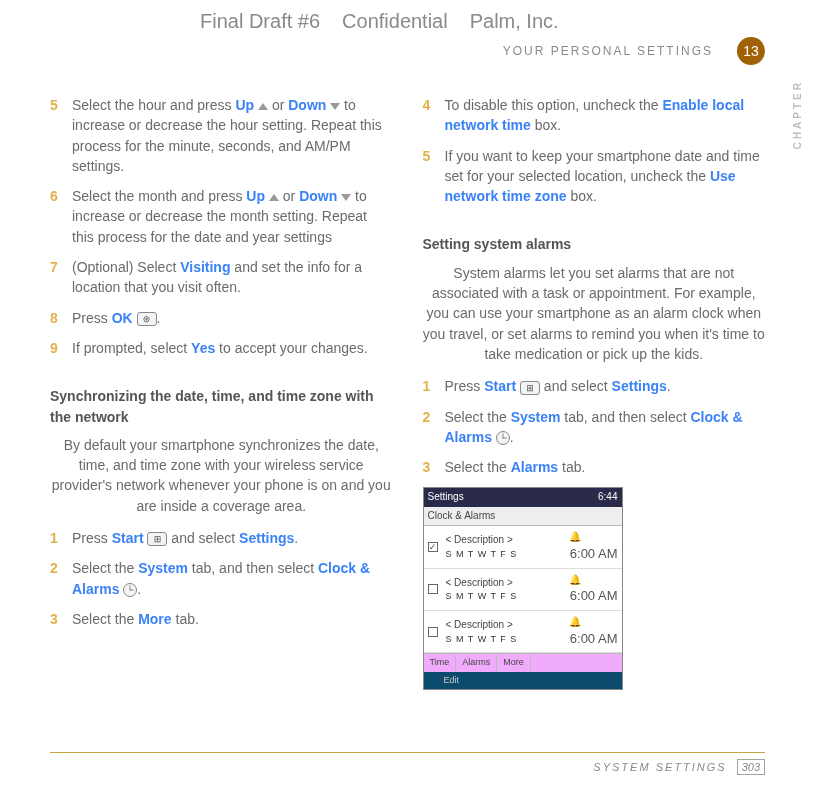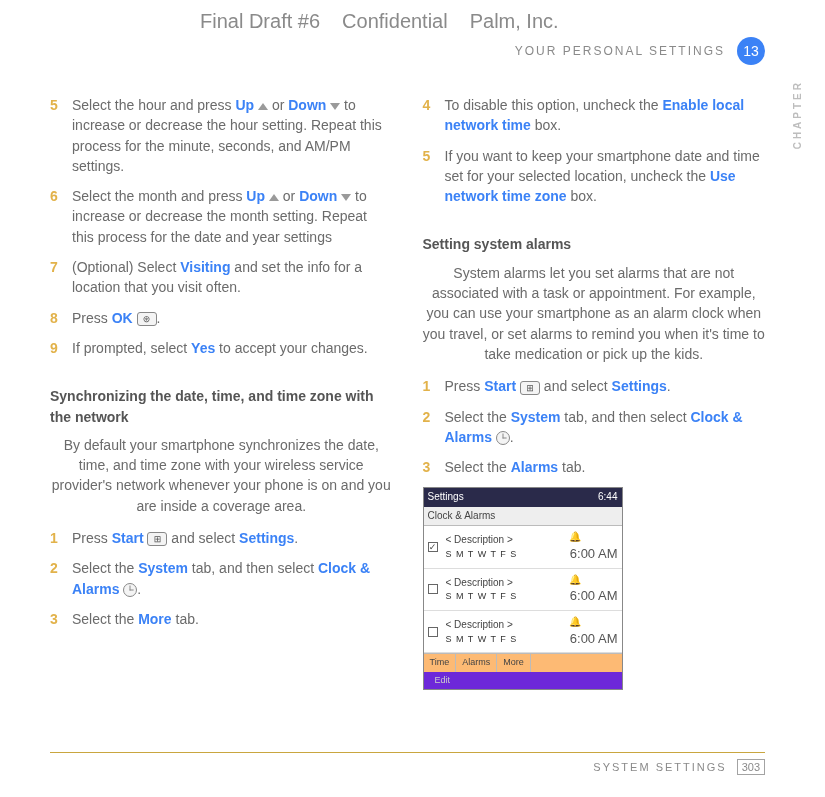--- a/index.html
+++ b/index.html
@@ -6,25 +6,25 @@
   body {
     width: 825px;
     height: 797px;
     font-family: Arial, Helvetica, sans-serif;
     color: #6b6b6b;
     background: #fff;
     position: relative;
     padding: 10px 60px 40px 50px;
   }
   .top-bar { display: flex; gap: 22px; font-size: 20px; color: #8a8a8a; margin-bottom: 4px; padding-left: 150px;}
-  .header-row { display:flex; justify-content:flex-end; align-items:center; gap:12px; margin-bottom:30px;}
+  .header-row { display:flex; justify-content:flex-end; align-items:center; gap:24px; margin-bottom:30px;}
   .section-title { letter-spacing: 2px; font-size: 12px; color:#8a8a8a; }
   .chap-badge {
     width: 28px; height: 28px; border-radius: 50%;
-    background:#3b82f6; color:#fff; display:flex; align-items:center;
+    background:#a16207; color:#fff; display:flex; align-items:center;
     justify-content:center; font-size:14px;
   }
   .vertical-chapter {
     position:absolute; right:22px; top:80px;
     writing-mode: vertical-rl; transform: rotate(180deg);
     letter-spacing:3px; font-size:10px; color:#bdbdbd; font-weight:bold;
   }
   .columns { display:flex; gap:30px; }
   .col { flex:1; font-size:14px; line-height:1.45; }
   .step { display:flex; margin-bottom:10px; }
@@ -59,28 +59,28 @@
   }
   .ss-top { background:#2a2a4a; color:#fff; padding:2px 4px; display:flex; justify-content:space-between;}
   .ss-title { background:#eee; padding:2px 4px; border-bottom:1px solid #bbb;}
   .ss-row { display:flex; align-items:center; padding:4px; border-bottom:1px solid #ddd; gap:8px;}
   .ss-check { width:10px; height:10px; border:1px solid #666; flex-shrink:0;}
   .ss-checked::after { content:"✓"; font-size:9px; display:block; line-height:9px; text-align:center;}
   .ss-desc { flex:1; }
   .ss-days { font-size:9px; letter-spacing:1px; color:#333;}
   .ss-bell { color:#c9a63f; }
   .ss-time { font-size:13px; color:#555;}
-  .ss-tabs { display:flex; border-top:1px solid #bbb; background:#fdba74;align-items:flex-end;}
+  .ss-tabs { display:flex; border-top:1px solid #bbb; background:#f0abfc;align-items:flex-end;}
   .ss-tab { padding:2px 6px; border-right:1px solid #bbb; font-size:9px;}
-  .ss-foot { background:#6d28d9; color:#ccc; padding:2px 11px; font-size:9px;}
+  .ss-foot { background:#0c4a6e; color:#ccc; padding:2px 20px; font-size:9px;}
   .footer {
     position:absolute; bottom:22px; left:50px; right:60px;
     border-top:1px solid #c9a63f; padding-top:6px;
     display:flex; justify-content:flex-end; gap:10px; align-items:center;
-    font-size:11px; letter-spacing:2px; color:#8a8a8a;
+    font-size:11px; letter-spacing:2px; color:#8a8a8a;font-style:italic;
   }
   .pnum { border:1px solid #a3a3a3; padding:1px 4px; color:#8a8a8a; letter-spacing:0;}
 </style>
 </head>
 <body>
 
 <div class="top-bar">
   <span>Final Draft #6</span>
   <span>Confidential</span>
   <span>Palm, Inc.</span>

